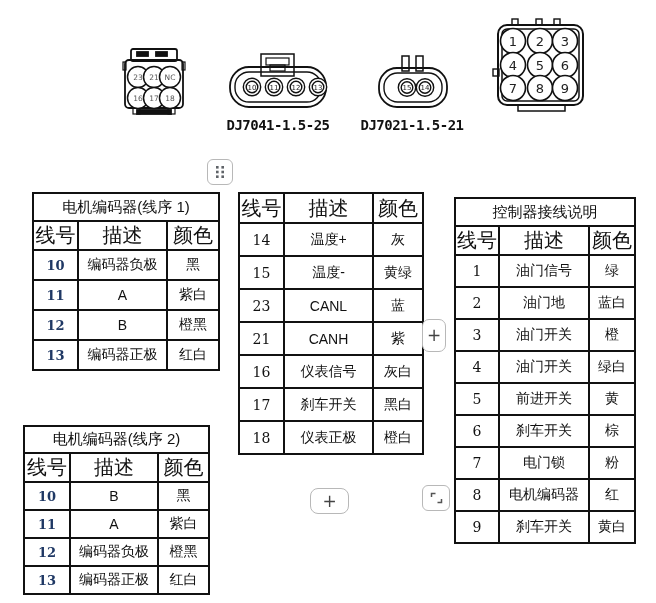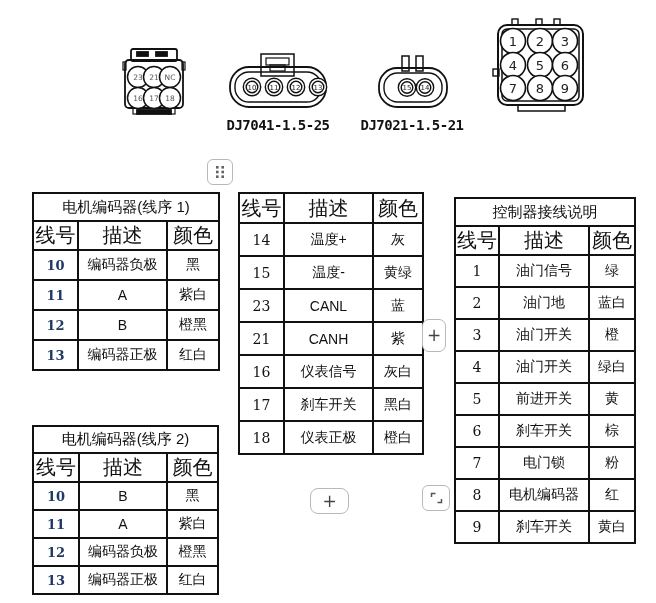--- a/index.html
+++ b/index.html
@@ -18,21 +18,21 @@
   table.wire th.title{font-size:15px;}
   table.wire th.hdr{font-size:20px;}
   table.wire td:first-child{font-family:"DejaVu Serif",serif;}
   table.encoder td:first-child{font-weight:700;color:#1f3864;font-size:13px;}
   .t1{left:32px;top:192px;width:186px;}
   .t1 tr.rtitle{height:28px}.t1 tr.rhdr{height:29px}.t1 tbody tr{height:30px}
   .t2{left:238px;top:192px;width:184px;}
   .t2 tr.rtitle{height:30px}.t2 tr.rhdr{height:30px}.t2 tbody tr{height:33px}
   .t3{left:454px;top:197px;width:180px;}
   .t3 tr.rtitle{height:28px}.t3 tr.rhdr{height:29px}.t3 tbody tr{height:32px}
-  .t4{left:32px;top:425px;width:185px;}
+  .t4{left:23px;top:425px;width:185px;}
   .t4 tr.rtitle{height:27px}.t4 tr.rhdr{height:28px}.t4 tbody tr{height:28px}
 
   
   .chrome-btn{position:absolute;background:#fff;border:1px solid #b8b8b8;border-radius:6px;
               display:flex;align-items:center;justify-content:center;box-sizing:border-box;
               color:#555;cursor:pointer;}
   .plus{font-size:17px;font-weight:400;color:#444;line-height:1;font-family:"DejaVu Sans",sans-serif;}
 </style>
 </head>
 <body>

